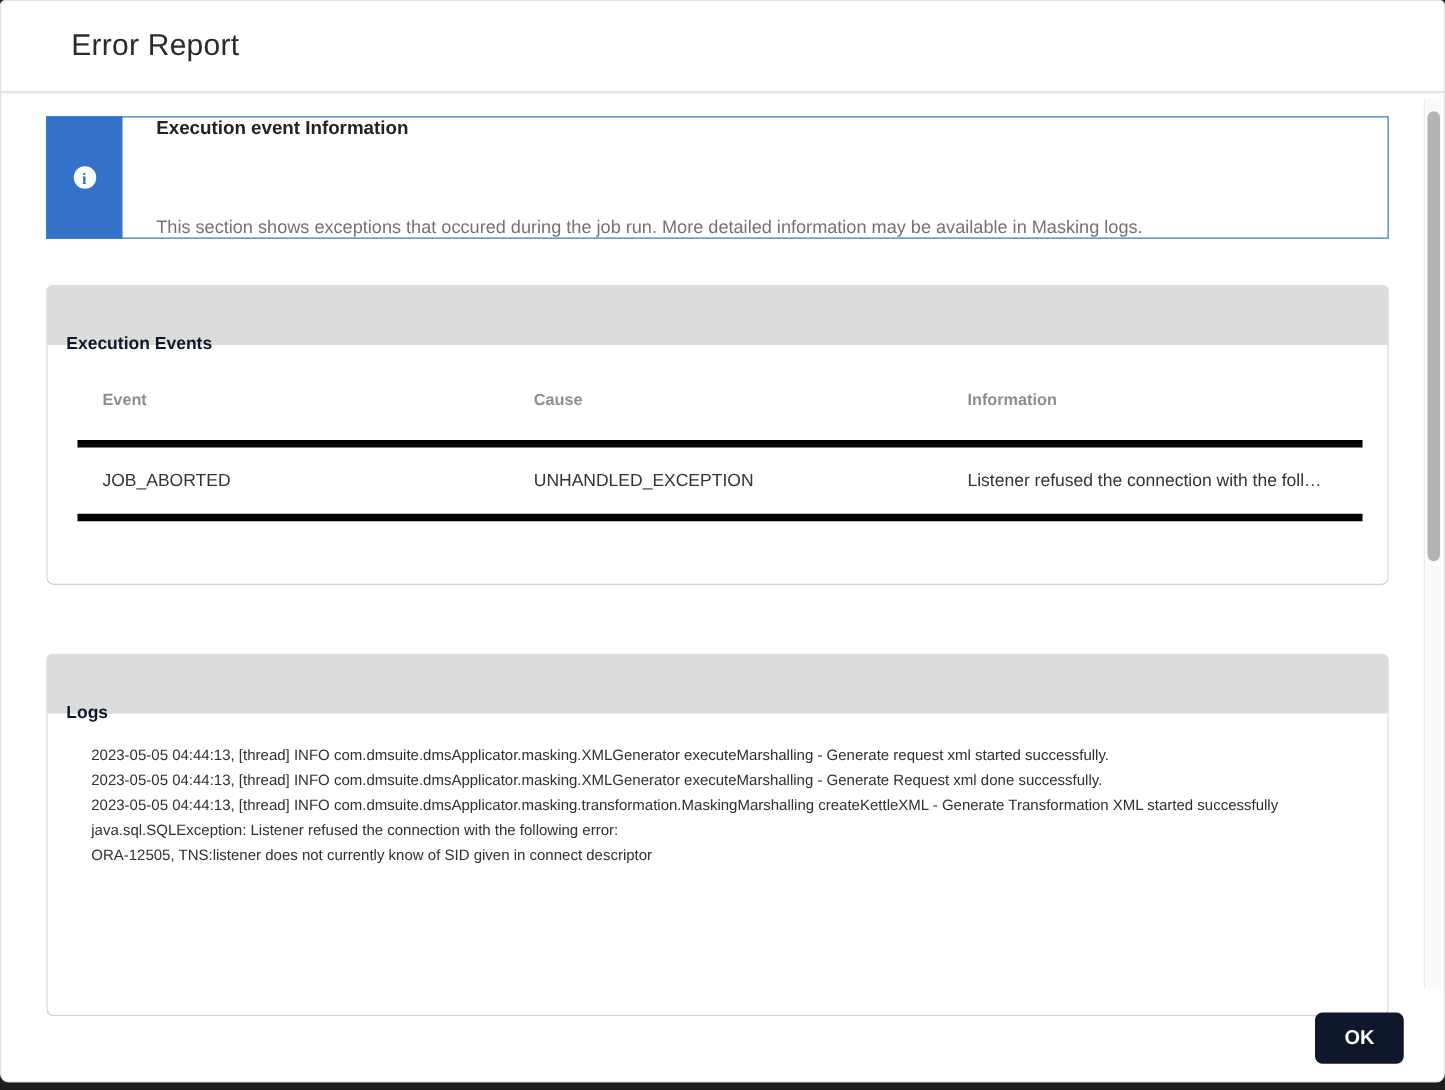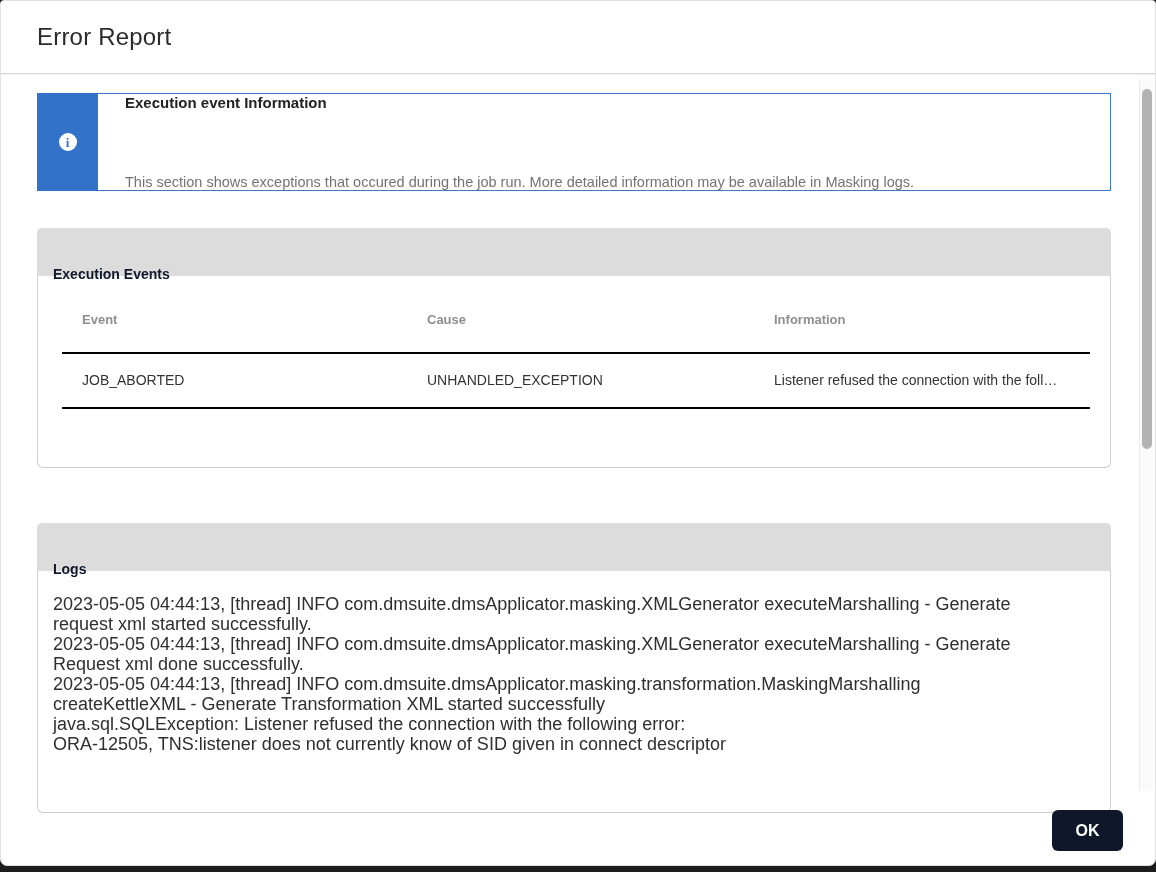--- a/index.html
+++ b/index.html
@@ -17,21 +17,21 @@
     background: #ffffff;
     border: 1px solid #e2e2e2;
     border-radius: 4px 4px 7px 7px;
     overflow: hidden;
   }
   
   .dialog-header {
     height: 73px;
     display: flex;
     align-items: center;
-    padding-left: 36px;
+    padding-left: 56px;
     border-bottom: 1px solid #d4d4d4;
     box-shadow: 0 1px 1px rgba(0,0,0,0.05);
     background: #fff;
   }
   .dialog-title {
     font-size: 24px;
     font-weight: 400;
     color: #2b2b2b;
     letter-spacing: 0.2px;
   }
@@ -105,44 +105,45 @@
     border-top: none;
     border-radius: 0 0 6px 6px;
   }
   .section-events .section-body { height: 192px; }
   .section-logs   .section-body { height: 242px; overflow: hidden; }
   
   .events-table { margin: 0 20px 0 24px; }
   .table-header-row, .table-row {
     display: grid;
     grid-template-columns: 345px 347px 1fr;
-    border-bottom: 2px solid #000000;
+    border-bottom: 6px solid #000000;
   }
   .table-header-row .cell {
     padding: 36px 10px 24px 20px;
     font-size: 13px;
     font-weight: 600;
     color: #8e8e8e;
     line-height: 16px;
   }
   .table-row .cell {
     padding: 17px 10px 17px 20px;
     font-size: 14px;
     color: #333333;
     line-height: 19px;
     white-space: nowrap;
     overflow: hidden;
   }
   
   .logs-body { padding: 23px 55px 0 15px; }
   .log-entry {
-    font-size: 18px;
+    font-size: 12px;
     line-height: 20px;
     color: #2f2f2f;
     word-break: break-word;
+    margin-left: 20px;
   }
   
   .scrollbar-track {
     position: absolute;
     right: 2px; top: 78px;
     width: 14px; height: 712px;
     background: #fafafa;
     border-left: 1px solid #ececec;
   }
   .scrollbar-thumb {

